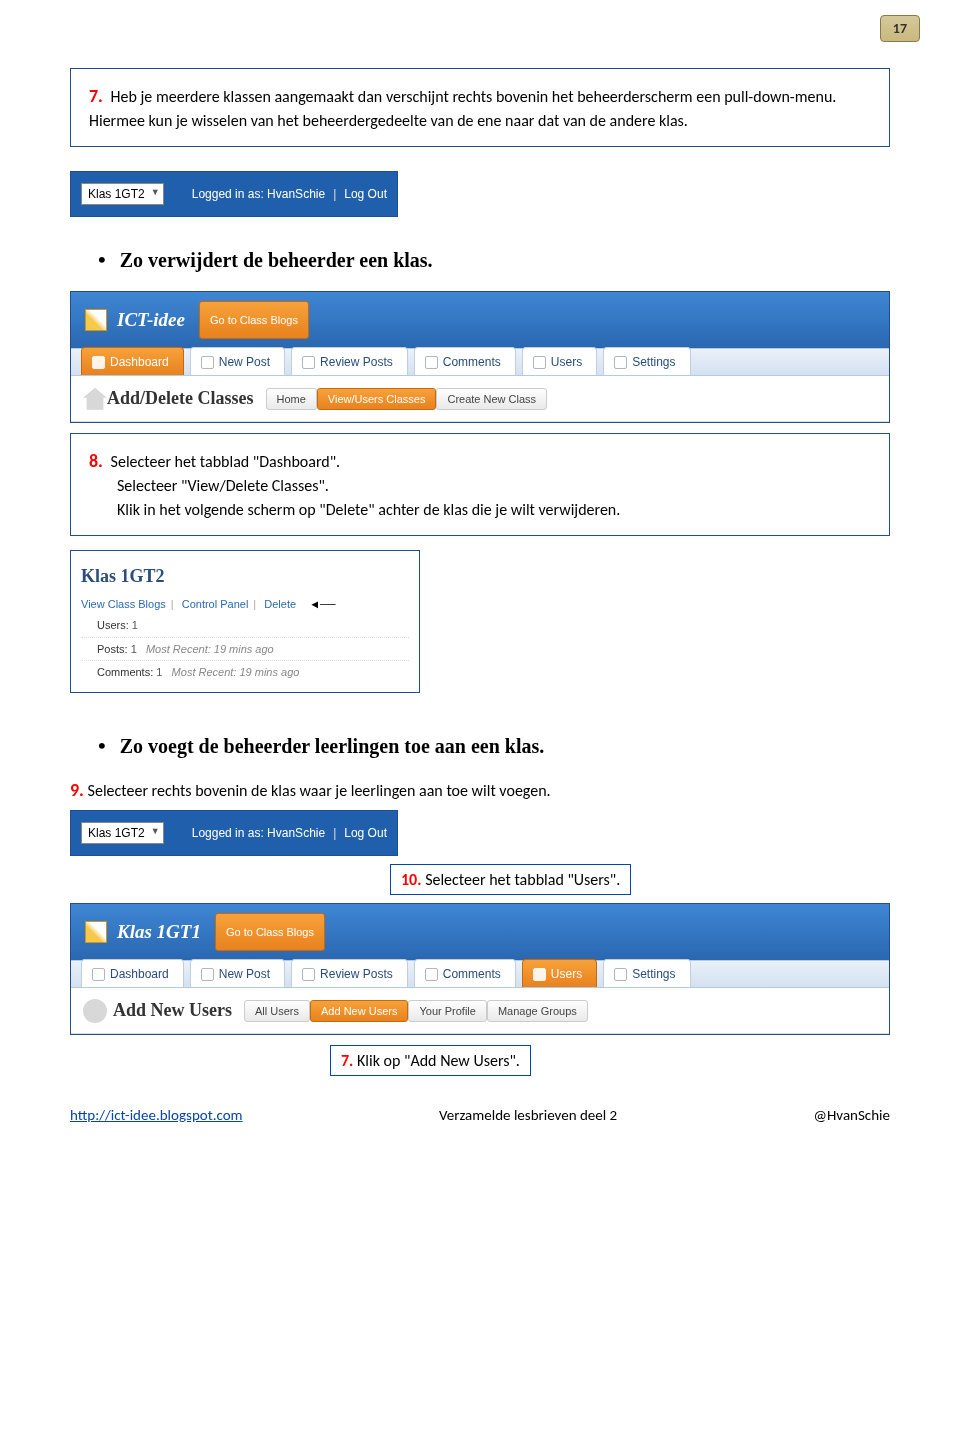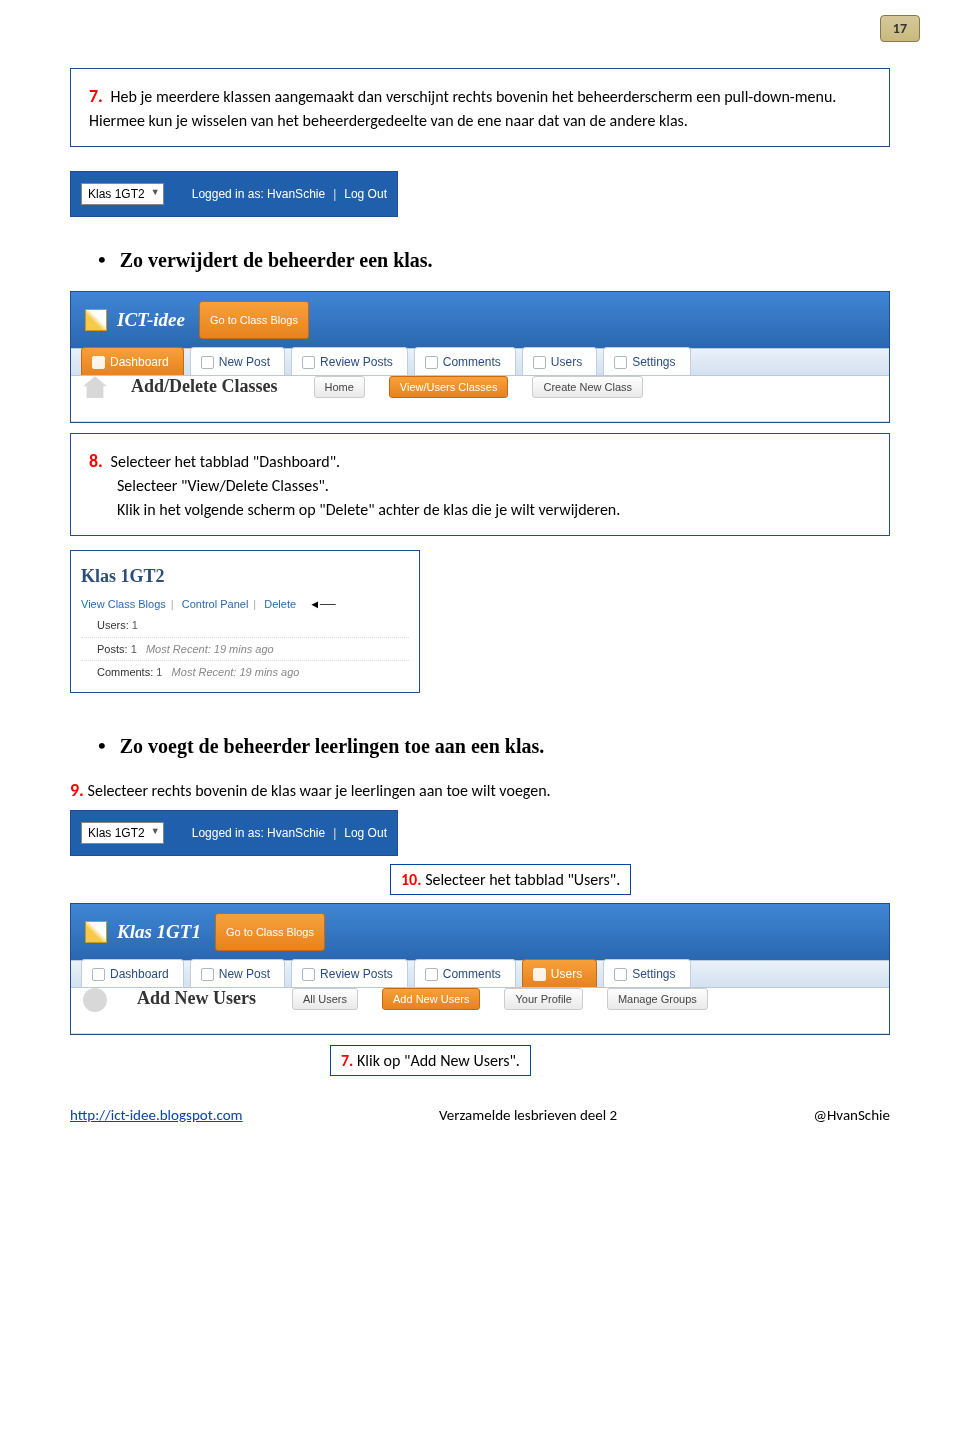--- a/index.html
+++ b/index.html
@@ -125,23 +125,23 @@
     align-items:center;
     gap:5px;
   }
   .tab.active { background: linear-gradient(#f7a13a,#e8821e); color:#fff; border-color:#c76a0e;}
   .tab-icon { width:13px; height:13px; opacity:.6; border:1px solid #789; border-radius:2px; background:#fff;}
   .tab.active .tab-icon { opacity:.9; border-color:#fff;}
   .subhead {
     background:#fff;
     height:46px;
     display:flex;
-    align-items:flex-start;
+    align-items:center;
     padding-left:12px;
-    gap:24px;
+    gap:0;
     border-bottom:1px solid #ddd;
     font-size:12px;
   }
   .house-icon { width:24px;height:22px; background:#d8d8d8; clip-path: polygon(50% 0,100% 45%,85% 45%,85% 100%,15% 100%,15% 45%,0 45%);}
   .subtitle { font-family: Georgia, serif; font-size:18px; font-weight:bold; color:#333; margin-right:12px;}
   .graybtn {
     background: linear-gradient(#fefefe,#e9e9e9);
     border:1px solid #ccc;
     padding:4px 10px;
     font-size:11px;

